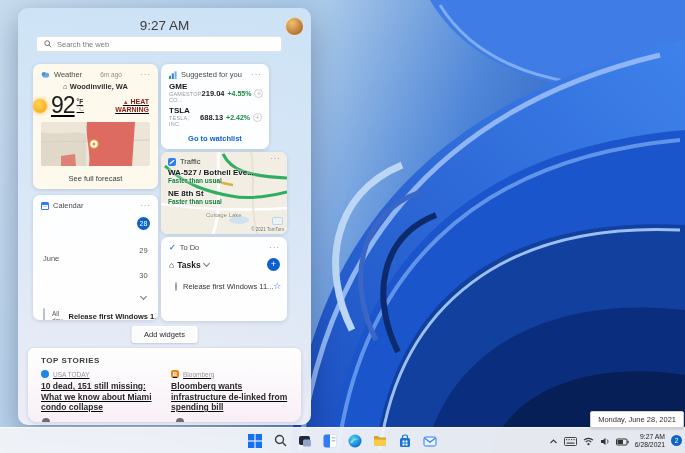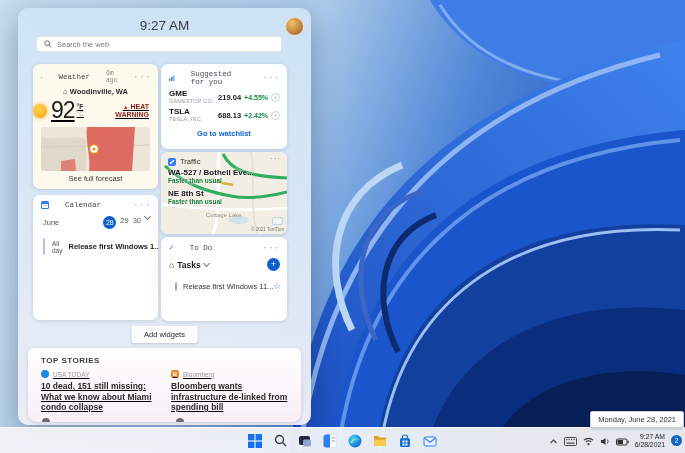--- a/index.html
+++ b/index.html
@@ -13,40 +13,40 @@
            box-shadow:0 10px 28px rgba(0,10,50,.30); }
   .panel-clock { position:absolute; top:10px; left:0; width:100%; text-align:center; font-size:13.5px; color:#3c3c3c; }
   .avatar { position:absolute; top:9px; right:7px; width:19px; height:19px; border-radius:50%;
             background:radial-gradient(circle at 35% 30%, #f3c26b, #b4763a 70%, #8a5526); border:1px solid rgba(255,255,255,.7); }
   .searchbar { position:absolute; left:18px; top:28px; width:246px; height:16px; background:#fff; border:1px solid #e3e3e3;
                border-radius:3px; display:flex; align-items:center; gap:5px; padding:0 7px; }
   .searchbar input { border:none; outline:none; flex:1; font-size:7.5px; color:#333; font-family:inherit; background:transparent; }
   .searchbar input::placeholder { color:#7a7a7a; }
 
   .card { position:absolute; background:rgba(255,255,255,.95); border-radius:7px; box-shadow:0 1px 4px rgba(10,20,60,.14); overflow:hidden; }
-  .card-head { display:flex; align-items:center; gap:16px; padding:6px 7px 0 8px; font-size:7.5px; color:#4a4a4a;font-family:Liberation Mono, monospace; }
+  .card-head { display:flex; align-items:center; gap:4px; padding:6px 7px 0 8px; font-size:7.5px; color:#4a4a4a; }
   .dots { margin-left:auto; color:#9a9a9a; font-size:8px; letter-spacing:1px; line-height:6px; cursor:default; }
   .flexsp { margin-left:auto; }
 
   
   #weather { left:15px; top:56px; width:125px; height:125px; background:#fdf9ec; }
   .wx-loc { text-align:center; font-size:7.5px; color:#2e2e2e; margin-top:3px; font-weight:bold; }
   .wx-temp-row { display:flex; align-items:center; padding:1px 9px 0 0;text-decoration:underline; }
   .sun { width:14px; height:14px; border-radius:50%; background:radial-gradient(circle at 40% 35%, #ffd54d, #f6a118); box-shadow:0 0 4px rgba(246,161,24,.8); }
   .wx-temp { font-size:23px; color:#1d1d1d; margin-left:4px; letter-spacing:-1px; }
   .wx-units { display:flex; flex-direction:column; font-size:6.5px; line-height:7px; margin-left:2px; margin-top:-2px; }
   .wx-units .f { color:#2b2b2b; font-weight:bold; }
   .wx-units .c { color:#a0a0a0; }
   .wx-alert { margin-left:auto; text-align:right; font-size:7px; line-height:8px; font-weight:bold; color:#8e1d15; }
   .wx-alert .tri { color:#c23327; font-size:6px; }
   .wx-map { margin:3px 8px 0; height:44px; border-radius:2px; overflow:hidden; }
   .wx-footer { position:absolute; bottom:0; left:0; width:100%; text-align:center; font-size:7.5px; color:#3c3c3c; padding:6px 0; }
 
   
-  #stocks { left:143px; top:56px; width:126px; height:85px; }
+  #stocks { left:143px; top:56px; width:108px; height:85px; }
   .stk-row { display:flex; align-items:center; padding:4px 7px 0 8px; }
   .stk-sym { font-size:8px; font-weight:bold; color:#141414; line-height:8px; }
   .stk-name { font-size:5.5px; color:#9b9b9b; letter-spacing:.2px; }
   .stk-right { margin-left:auto; display:flex; align-items:center; gap:3px; }
   .stk-price { font-size:7.5px; font-weight:bold; color:#202020;text-align:center; }
   .stk-chg { font-size:7px; font-weight:bold; }
   .plus-circle { width:9px; height:9px; border:1px solid #cfcfcf; border-radius:50%; color:#b3b3b3; font-size:7px;
                  line-height:7px; text-align:center; }
   .stk-footer { text-align:center; font-size:7.5px; margin-top:7px; font-weight:bold; }
 
@@ -59,21 +59,21 @@
   .tr-status { font-size:6.5px; color:#157c3c; font-weight:bold; text-shadow:0 0 3px #fff,0 0 3px #fff; }
   .tr-lake { position:absolute; left:45px; top:60px; font-size:6px; color:#8e8c7d; text-shadow:0 0 2px #fff; }
   .tr-attrib { position:absolute; right:3px; bottom:2px; font-size:4.5px; color:#6d6d6d; text-shadow:0 0 2px #fff; }
   .tr-expand { position:absolute; right:4px; bottom:9px; width:11px; height:8px; background:rgba(235,243,250,.85); border-radius:2px; border:1px solid rgba(160,190,215,.6); }
   #traffic .dots { position:absolute; right:6px; top:4px; }
 
   
   #calendar { left:15px; top:187px; width:125px; height:125px; }
   .cal-row { display:flex; align-items:center; padding:7px 8px 0 10px; }
   .cal-month { font-size:7.5px; color:#555; }
-  .cal-days { margin-left:auto; display:flex; gap:4px; }
+  .cal-days { margin-left:auto; display:flex; align-items:center; gap:16px;flex-direction:column; }
   .day { font-size:7.5px; color:#555; }
   .day.sel { width:13px; height:13px; border-radius:50%; background:#0b5fce; color:#fff; display:flex; align-items:center; justify-content:center; font-size:7px; }
   .chev { width:5px; height:5px; border-right:1.2px solid #777; border-bottom:1.2px solid #777; transform:rotate(45deg); margin-top:-2px; }
   .cal-event { display:flex; align-items:center; margin:9px 8px 0 10px; }
   .ev-bracket { width:4px; height:17px; border:1px solid #b9c2cd; border-radius:2px; background:#fff; }
   .ev-time { font-size:6.5px; color:#555; margin:0 6px 0 7px; }
   .ev-title { font-size:7.5px; font-weight:bold; color:#1e1e1e; white-space:nowrap; }
 
   
   #todo { left:143px; top:229px; width:126px; height:84px; }

